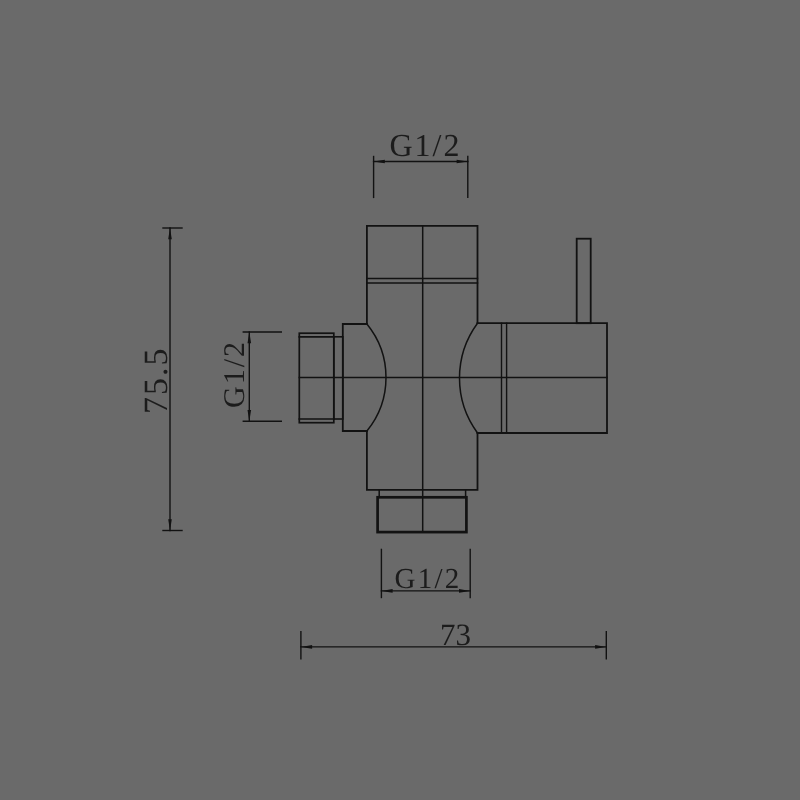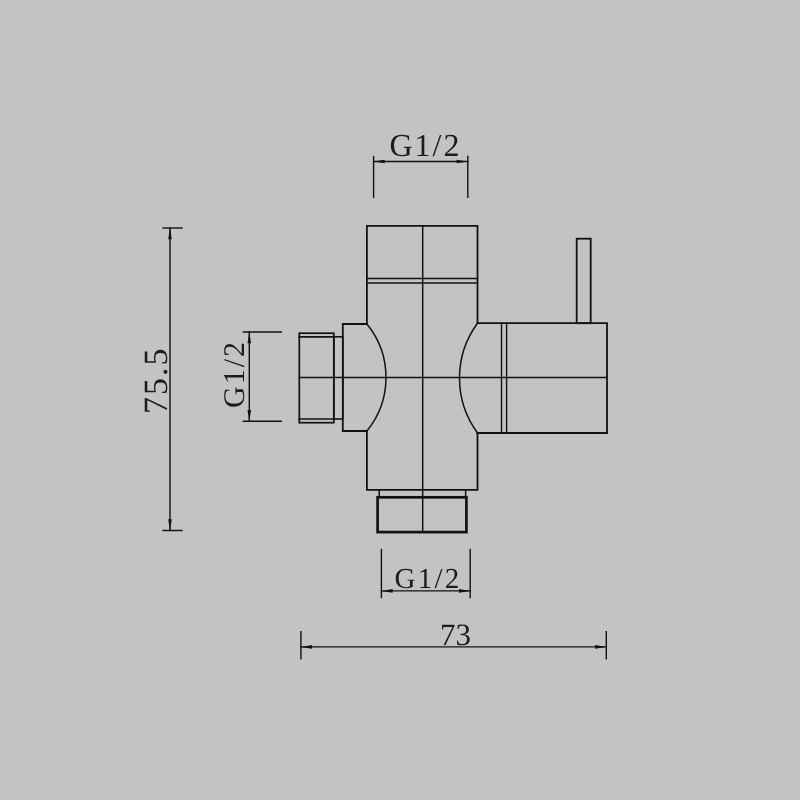--- a/index.html
+++ b/index.html
@@ -1,16 +1,16 @@
 <!DOCTYPE html>
 <html><head>
 <meta charset="utf-8">
 <style>
   html,body{margin:0;padding:0;background:#ffffff;}
-  .wrap{width:800px;height:800px;position:relative;background:#fdba74;filter:grayscale(1);}
+  .wrap{width:800px;height:800px;position:relative;background:#4d7c0f;filter:grayscale(1);}
   svg{position:absolute;top:0;left:0;}
   text{font-family:"Liberation Serif", serif;fill:#1c1c1c;-webkit-font-smoothing:antialiased;text-rendering:geometricPrecision;}
 </style>
 </head>
 <body>
 <div class="wrap">
 <svg width="800" height="800" viewBox="0 0 800 800">
   <g fill="none" stroke="#121212" stroke-width="1.5" stroke-linecap="square">
 
     <g stroke="none">

